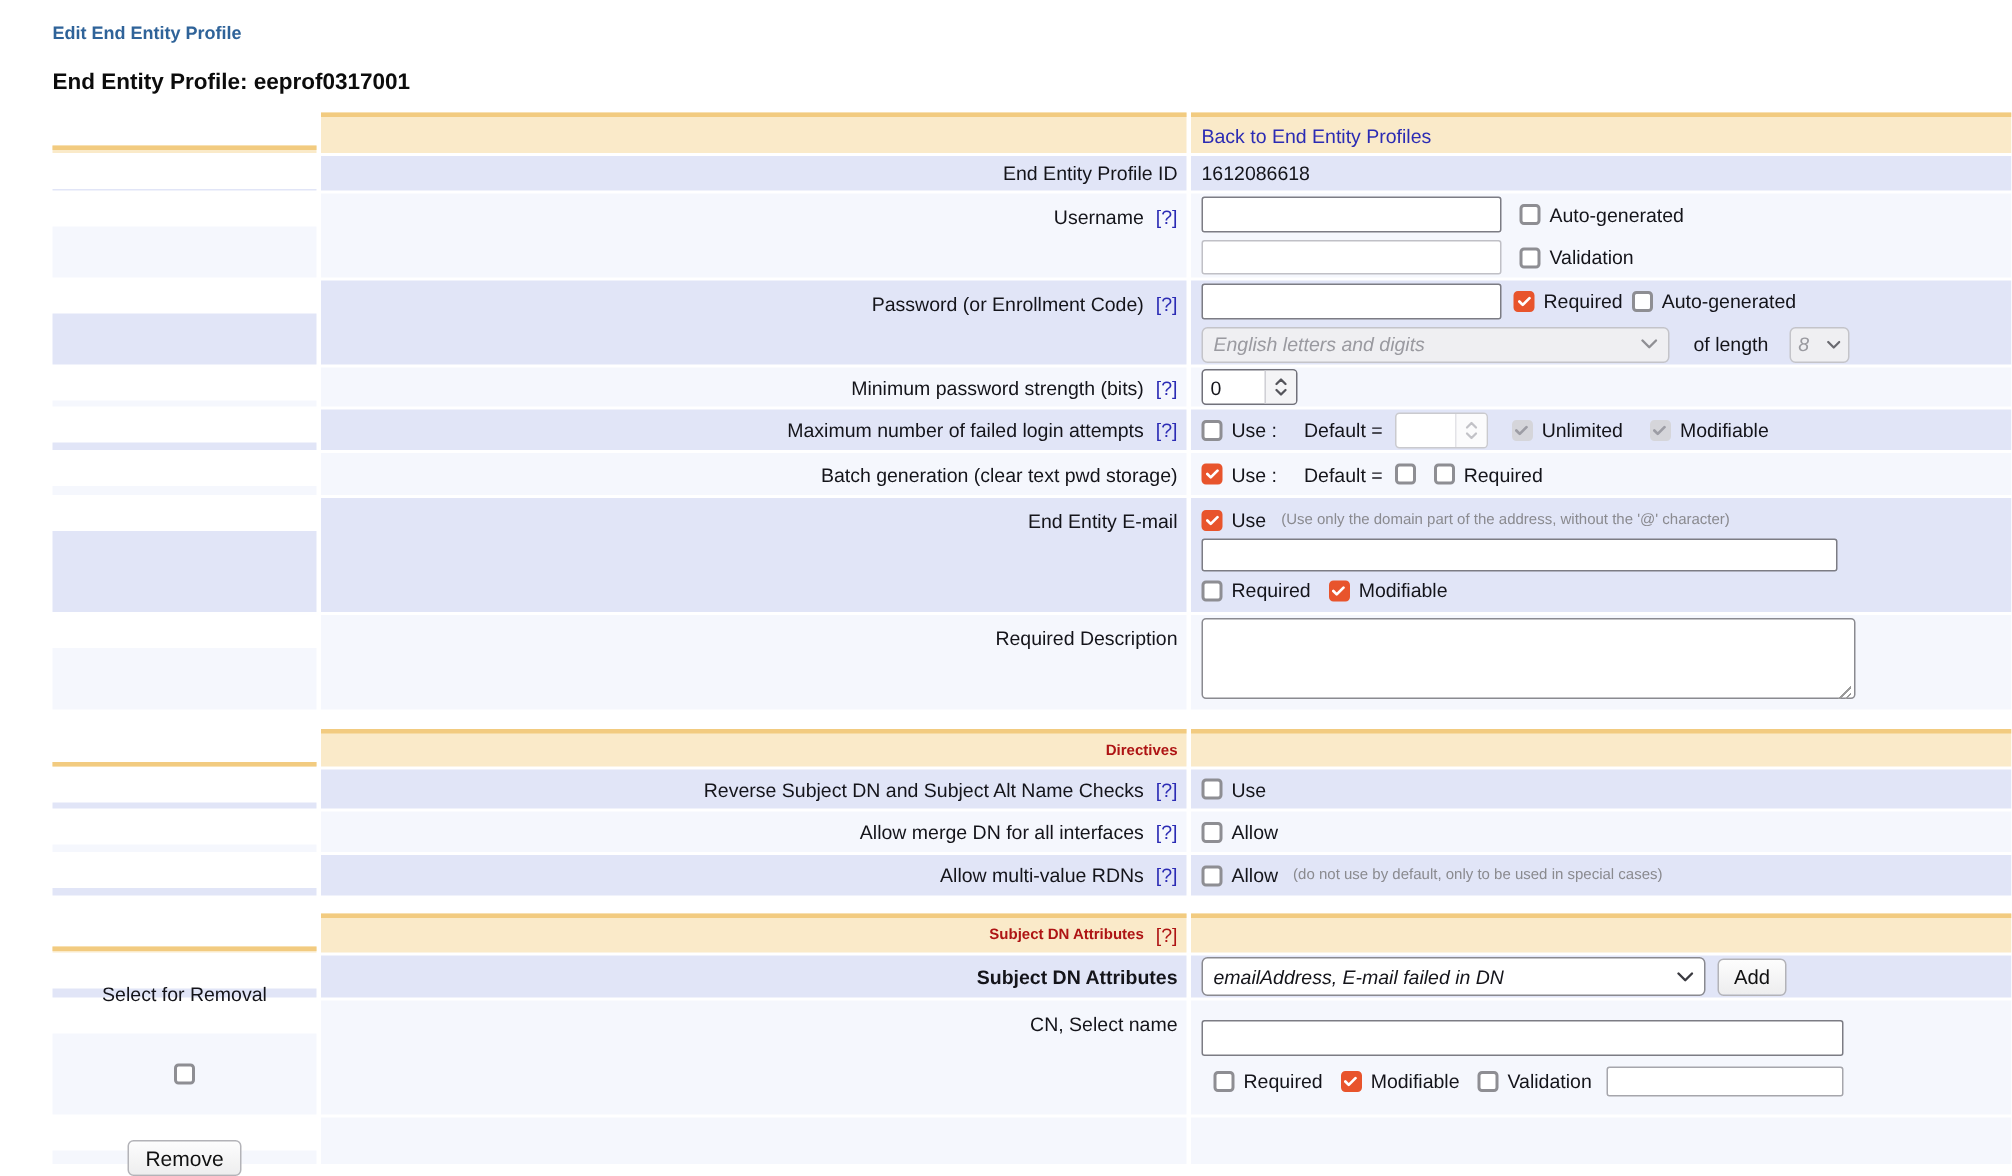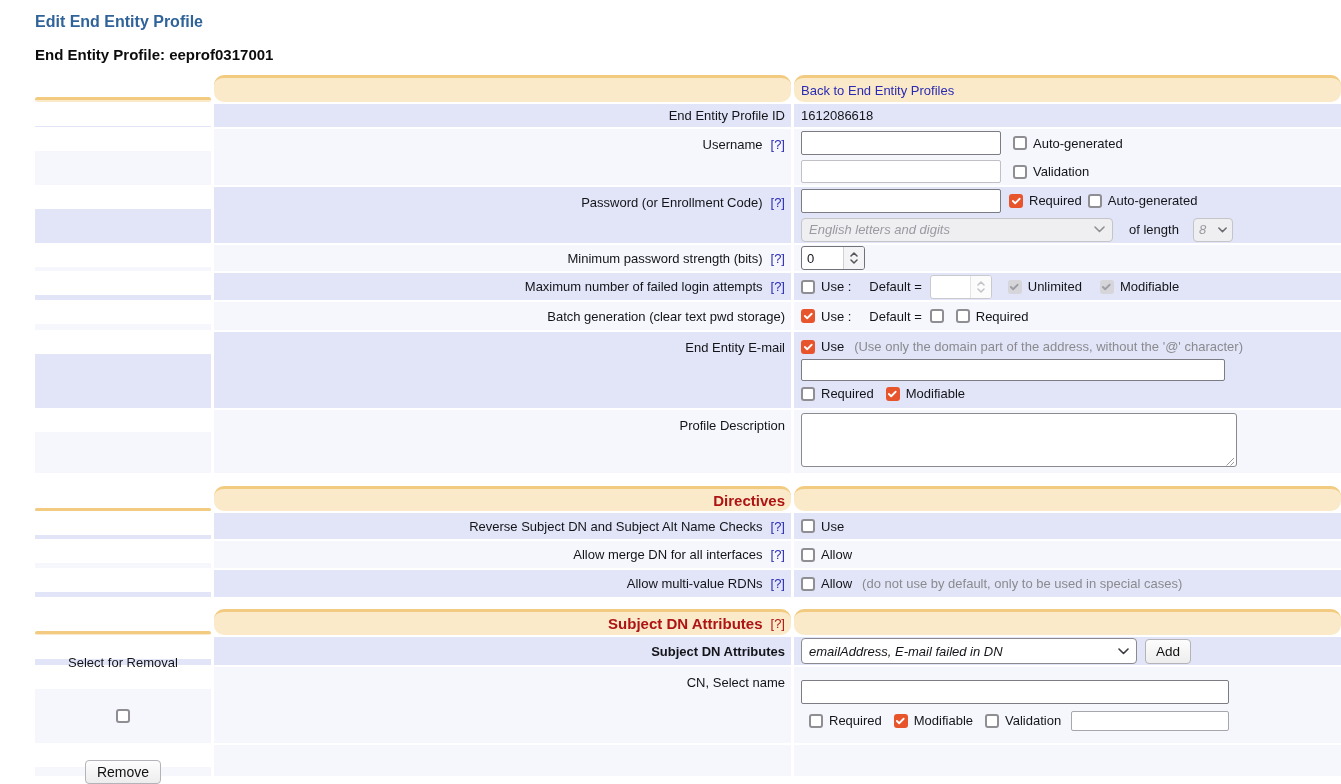--- a/index.html
+++ b/index.html
@@ -1,44 +1,44 @@
 <!DOCTYPE html>
 <html><head>
 <meta charset="utf-8">
 <style>
   html,body{margin:0;padding:0;background:#fff;width:1341px;height:784px;overflow:hidden;
     font-family:"Liberation Sans",sans-serif;-webkit-font-smoothing:antialiased;}
-  .title{margin:10px 0 0 35px;font-size:16px;font-weight:bold;color:#2f6399;line-height:24px;}
+  .title{margin:10px 0 0 35px;font-size:12px;font-weight:bold;color:#2f6399;line-height:24px;}
   .subtitle{margin:12px 0 0 35px;font-size:15px;font-weight:bold;color:#0c0c0c;line-height:18px;}
   .tbl{margin:11px 0 0 35px;width:1306px;}
   .row{display:flex;gap:3px;margin-top:2px;}
   .c1{width:176px;flex:none;display:flex;align-items:center;justify-content:center;box-sizing:border-box;margin-top:22px;}
   .c2{width:577px;flex:none;display:flex;align-items:center;justify-content:flex-end;
       padding-right:6px;box-sizing:border-box;}
   .c3{flex:1;display:flex;flex-direction:column;justify-content:center;padding-left:7px;box-sizing:border-box;}
   .multi .c2{align-items:flex-start;padding-top:8px;}
   .line{display:flex;align-items:center;}
   .line + .line{margin-top:5px;}
   
   .bg-a{background:#e1e5f7;}   
   .bg-b{background:#f5f7fd;}   
   .bg-h{background:#faeac9;}   
-  .top{border-top:3px solid #f2cb80;border-radius:10px;}
+  .top{border-top:3px solid #f2cb80;}
   
   .h23{height:23px}.h25{height:25px}.h26{height:26px}.h27{height:27px}.h28{height:28px}
   .h31{height:31px}.h56{height:56px}.h63{height:63px}.h76{height:76px}
   
   .lbl{font-size:13px;color:#14141a;white-space:nowrap;}
   .b{font-weight:bold;}
-  .sec-title{font-size:15px;font-weight:bold;color:#ae1414;white-space:nowrap;}
+  .sec-title{font-size:10px;font-weight:bold;color:#ae1414;white-space:nowrap;}
   .help{font-size:13px;color:#2b2bb4;margin-left:8px;text-decoration:none;cursor:pointer;}
   .help.red{color:#ae1414;}
   .back-link{font-size:13px;color:#2b2bb4;text-decoration:none;cursor:pointer;}
   .val{font-size:13px;color:#14141a;}
-  .note{font-size:13px;color:#8a8a8f;margin-left:10px;white-space:nowrap;}
+  .note{font-size:10px;color:#8a8a8f;margin-left:10px;white-space:nowrap;}
   .cblabel{font-size:13px;color:#14141a;margin-left:6px;white-space:nowrap;}
   
   .cb{width:14px;height:14px;box-sizing:border-box;border:2px solid #8e8e93;border-radius:3px;
       background:#fff;display:inline-flex;align-items:center;justify-content:center;flex:none;cursor:pointer;}
   .cb.on{background:#e8542c;border-color:#e8542c;}
   .cb.dis{background:#d5d5da;border-color:#d5d5da;cursor:default;}
   .ck{stroke:#fff;fill:none;stroke-width:2;stroke-linecap:round;stroke-linejoin:round;}
   .cb.dis .ck{stroke:#9d9da5;}
   
   .ti{height:24px;box-sizing:border-box;border:1px solid #7c7c84;border-radius:2px;background:#fff;
@@ -286,21 +286,21 @@
               </svg>
           </span>
           <span class="cblabel">Modifiable</span>
         </div>
       </div>
     </div>
 
     <div class="row h63 multi">
       <div class="c1 bg-b"></div>
       <div class="c2 bg-b">
-        <span class="lbl">Profile Description</span>
+        <span class="lbl">Required Description</span>
       </div>
       <div class="c3 bg-b">
           <div class="line">
         <span class="ta-wrap">
           <textarea class="ta" style=""></textarea>
           <span class="grip"></span>
         </span>
       </div>
         </div>
     </div>

